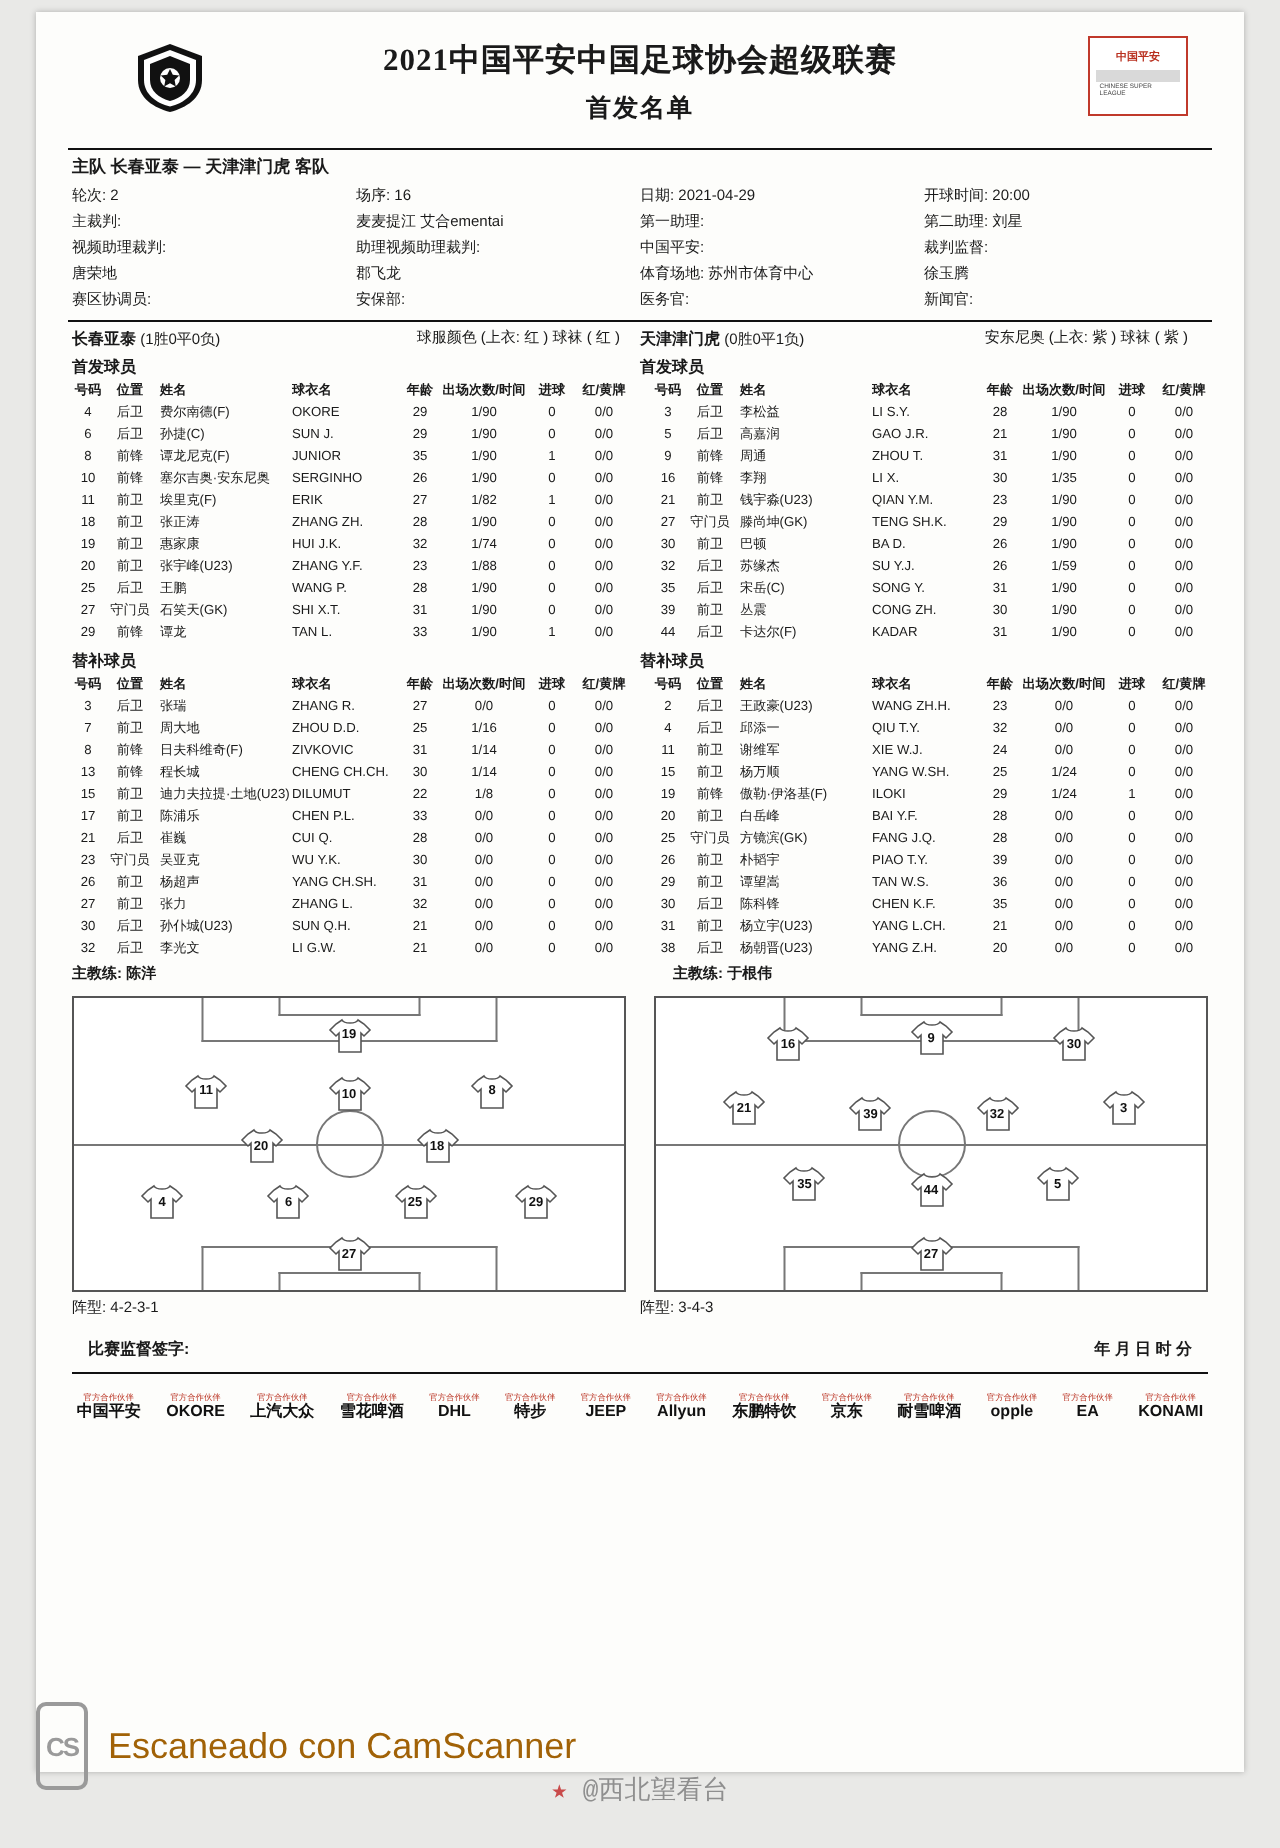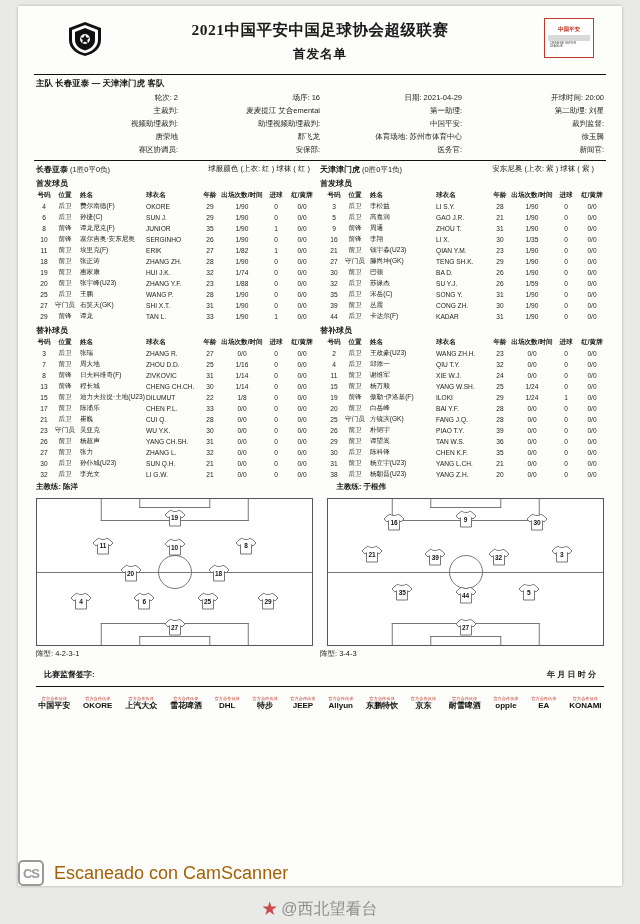--- a/index.html
+++ b/index.html
@@ -41,21 +41,21 @@
     text-align:center; font-size:15.5px; font-weight:bold; letter-spacing:.5px;
     padding-top:14px; font-family:"Liberation Serif", serif;
   }
   .title2 {
     text-align:center; font-size:12.5px; font-weight:bold; letter-spacing:1px;
     margin-top:5px; font-family:"Liberation Serif", serif;
   }
   .hr { height:1px; background:#111; margin:6px 16px 0 16px; }
   
   .info { padding:3px 18px 0 18px; }
-  .info .line { display:flex; font-size:7.5px; line-height:13px;text-align:right; }
+  .info .line { display:flex; font-size:7.5px; line-height:13px; }
   .info .line .seg { white-space:nowrap; }
   .line1 { font-size:8.5px; font-weight:bold; margin-bottom:1px; }
   .grid4 { display:flex; }
   .grid4 .seg { width:25%; }
   .hr2 { height:1px; background:#111; margin:4px 16px 3px 16px; }
   
   .teams { display:flex; padding:0 18px; font-size:7.5px; }
   .teams .half { width:50%; display:flex; justify-content:space-between; padding-right:10px;}
   .teams .tname { font-weight:bold; font-size:8px; }
   .sectionlabel { padding:3px 18px 1px; font-weight:bold; font-size:8px; }
@@ -120,28 +120,28 @@
   .sponsors { display:flex; align-items:center; justify-content:space-around; padding:10px 14px 0; }
   .sp { text-align:center; font-size:5px; color:#333; line-height:1.1; }
   .sp .cn { font-size:4.2px; color:#b9301f; display:block; }
   .sp .mark { font-weight:bold; font-size:8px; color:#111; }
   
   .cam {
     position:absolute; left:0; right:0; bottom:34px; height:34px;
     display:flex; align-items:center; padding-left:18px; gap:10px;
   }
   .cam .cs {
-    width:26px; height:26px; border:2px solid #9a9a9a; border-radius:5px;
+    width:26px; height:44px; border:2px solid #9a9a9a; border-radius:5px;
     color:#9a9a9a; font-size:13px; font-weight:bold; display:flex;
     align-items:center; justify-content:center; letter-spacing:-1px;
   }
   .cam .ct { color:#a16207; font-size:18px; }
   .weibo {
-    position:absolute; left:0; right:0; bottom:4px; text-align:center;
-    color:#8f8f8f; font-size:16px;
+    position:absolute; left:0; right:0; bottom:20px; text-align:center;
+    color:#8f8f8f; font-size:13px;font-family:Liberation Mono, monospace;
   }
   .weibo .wb { color:#c94b4b; font-weight:bold; }
 </style>
 </head>
 <body>
 
 <div class="sheet">
 
   <div class="hdr">
     <div class="crest">

